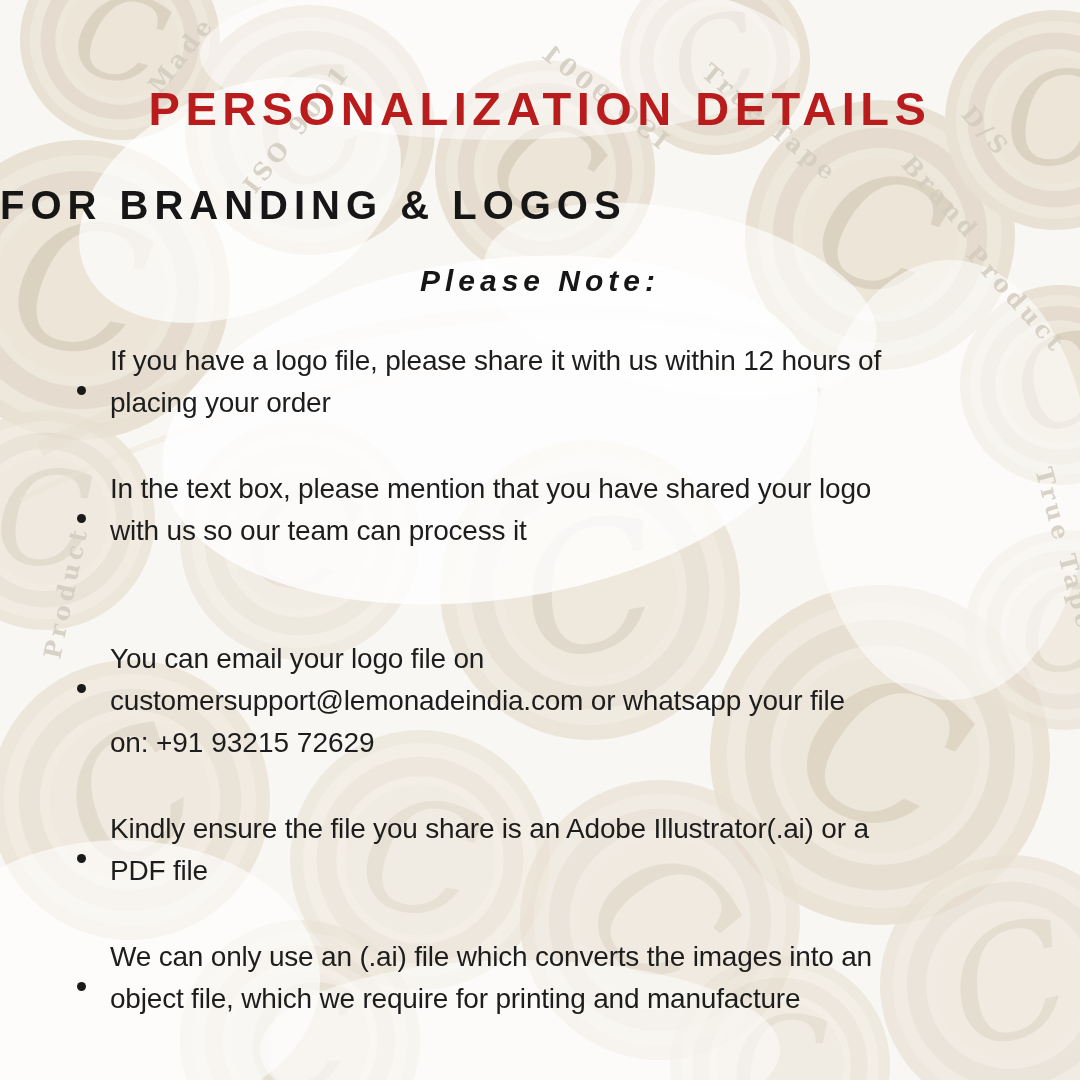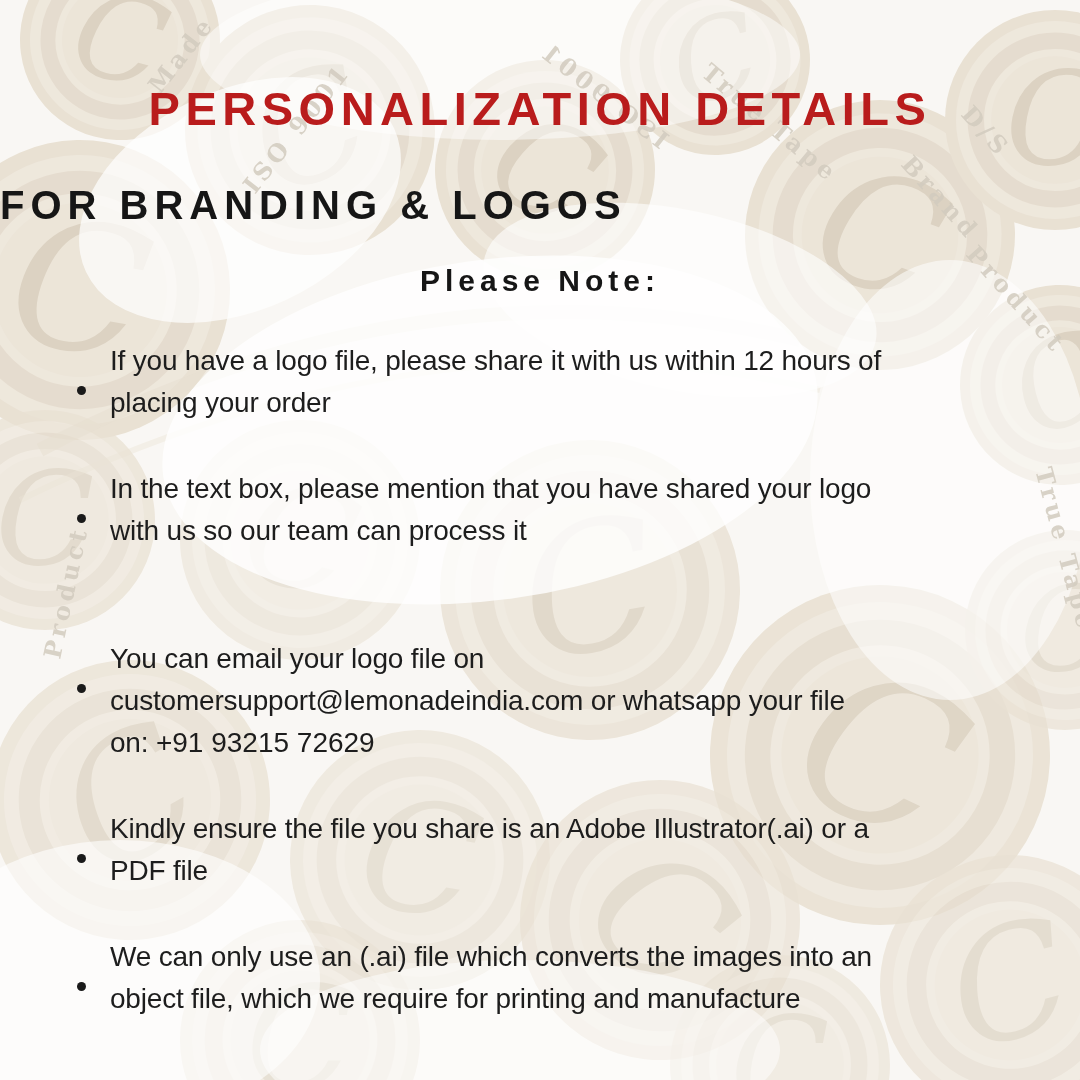--- a/index.html
+++ b/index.html
@@ -25,20 +25,21 @@
   }
   .subtitle{
     position:absolute;top:183px;left:0;width:100%;text-align:left;
     font-size:40px;font-weight:700;letter-spacing:6px;color:#161616;
     white-space:nowrap;
   }
   .note{
     position:absolute;top:264px;left:0;width:100%;text-align:center;
     font-size:30px;font-weight:700;letter-spacing:5px;color:#161616;
     white-space:nowrap;
+    font-style:italic;
   }
   ul.bullets{
     position:absolute;top:340px;left:57px;right:36px;
     margin:0;padding:0;list-style:none;
   }
   ul.bullets li{
     display:flex;align-items:center;
     margin:0 0 44px 0;
     font-size:28px;line-height:42px;letter-spacing:-0.2px;color:#1d1d1d;
   }

